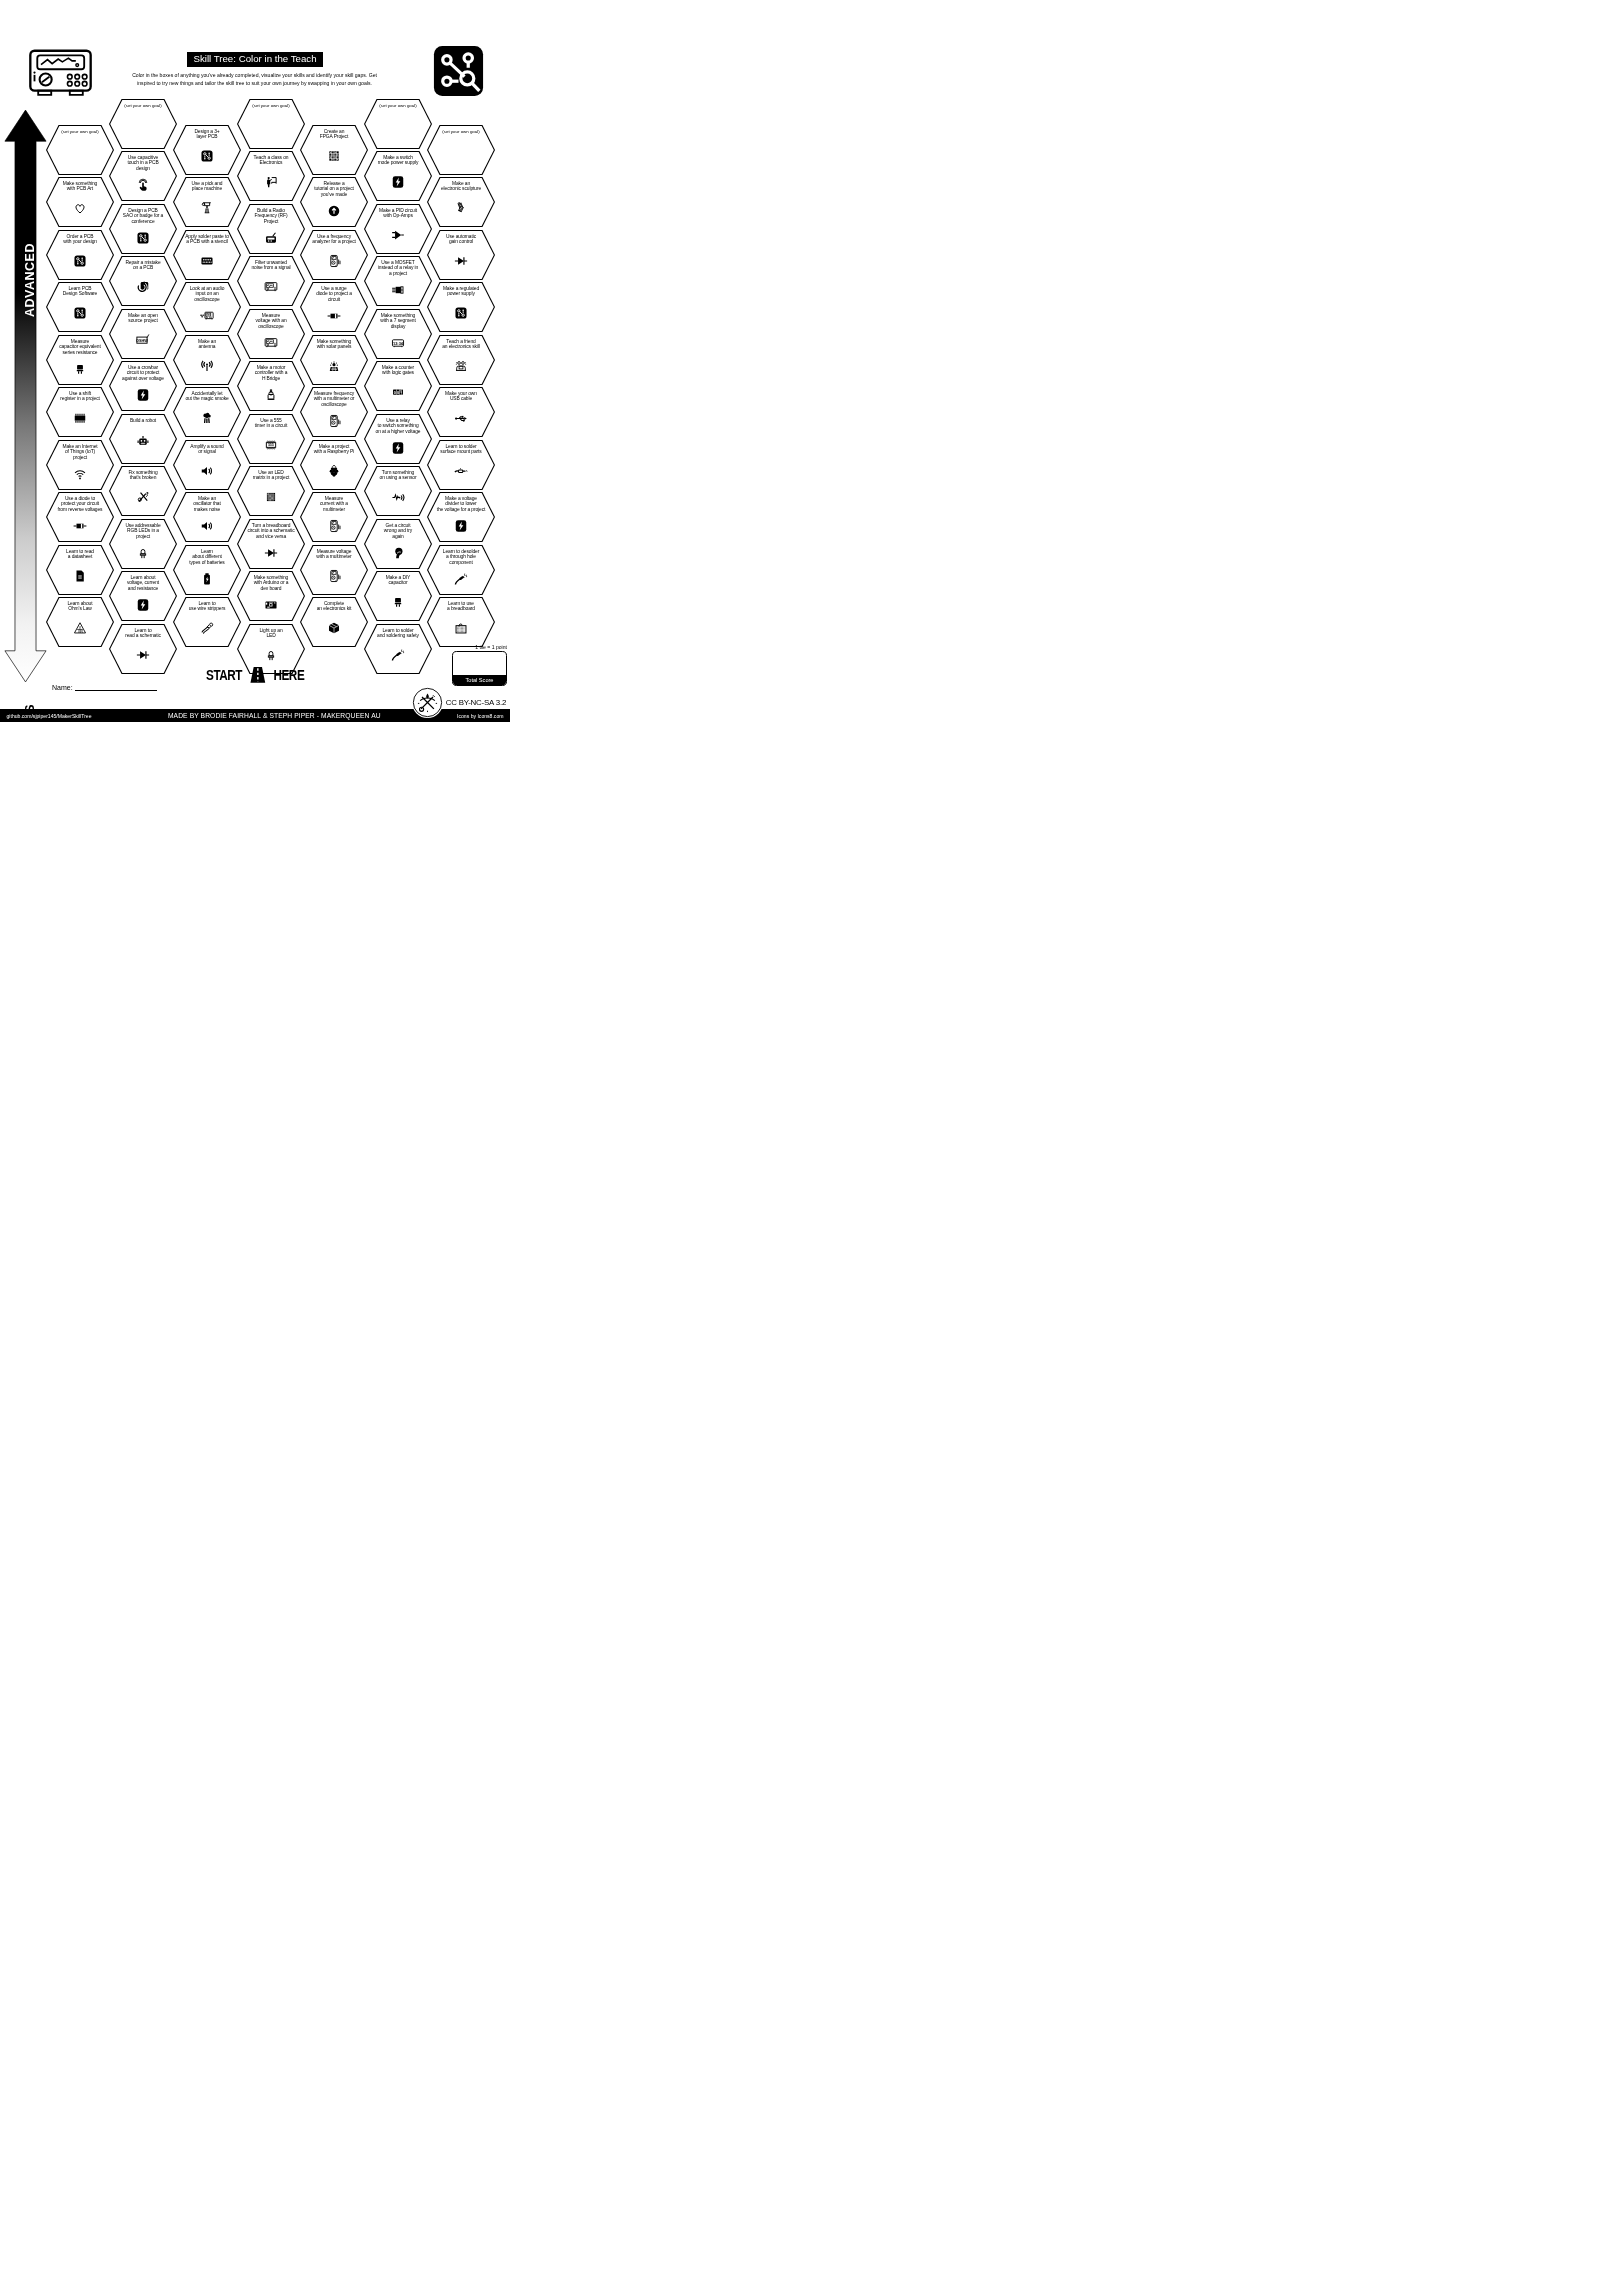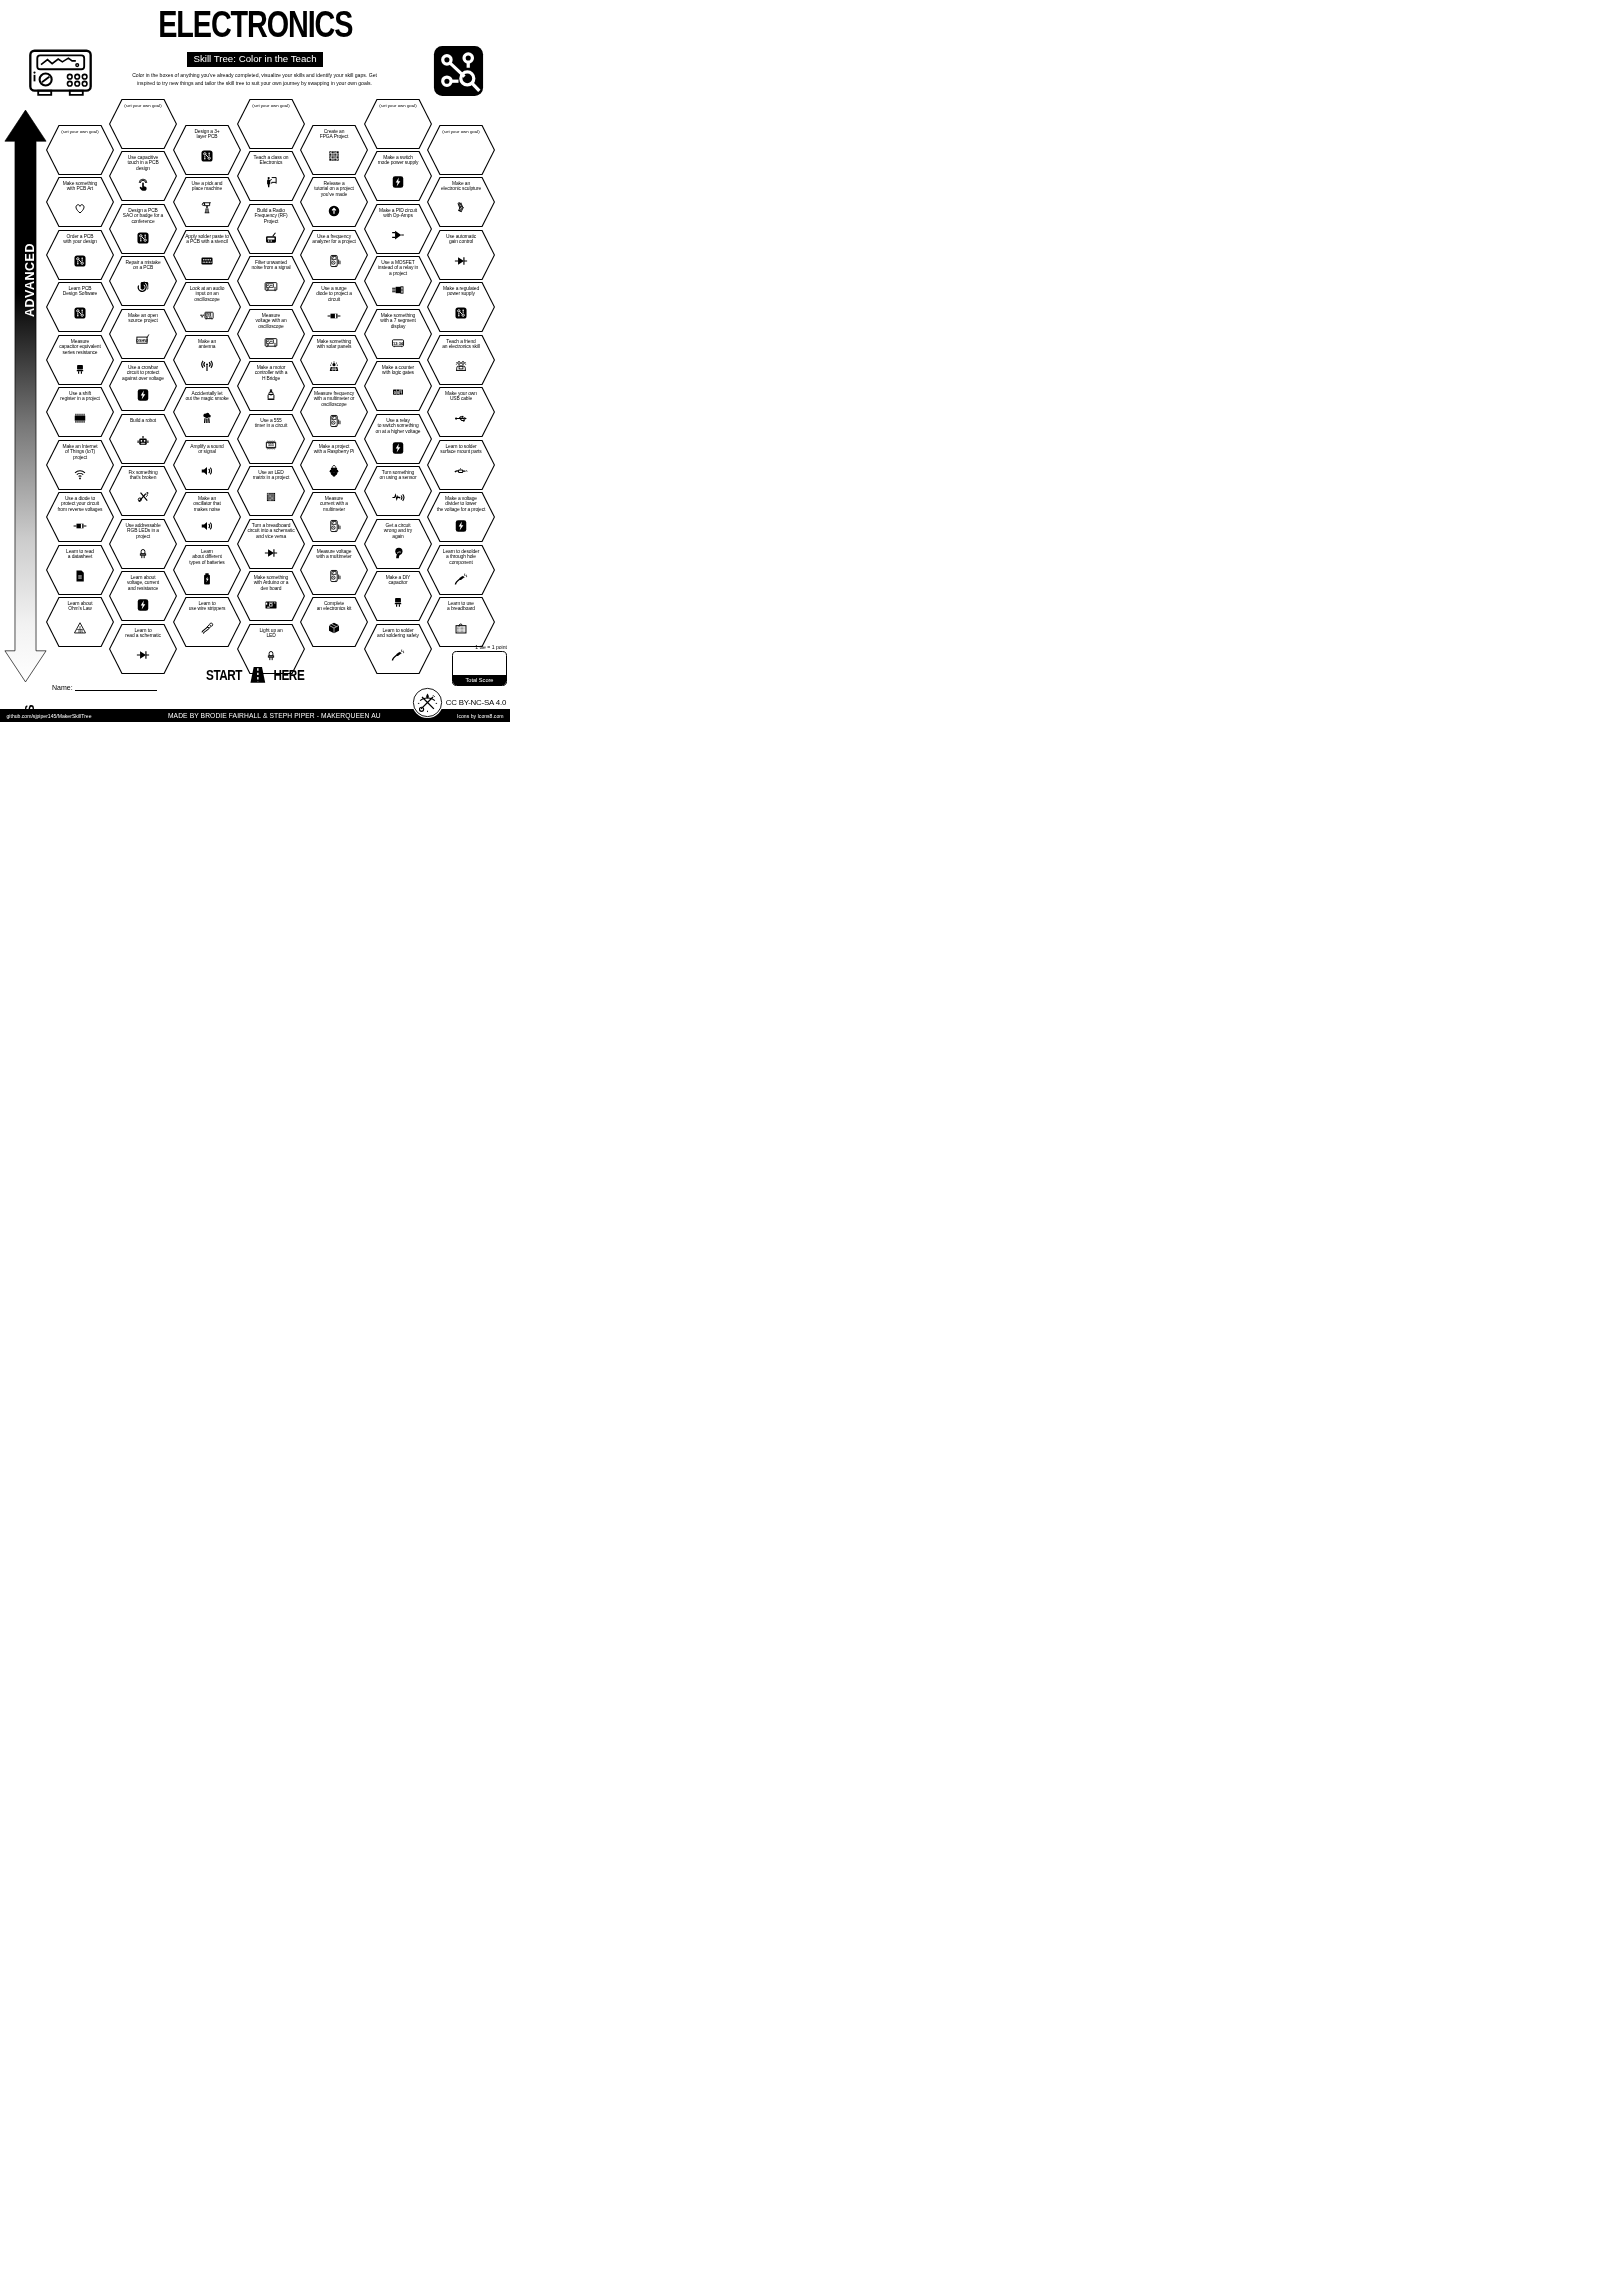--- a/index.html
+++ b/index.html
@@ -88,21 +88,20 @@
       <circle cx="90" cy="66" r="5"></circle>
         <circle cx="106" cy="66" r="5"></circle>
         <circle cx="122" cy="66" r="5"></circle>
       <circle cx="90" cy="81" r="5"></circle>
         <circle cx="106" cy="81" r="5"></circle>
         <circle cx="122" cy="81" r="5"></circle>
     </g>
     <path d="M22 96 h28 v9 h-28 z M90 96 h28 v9 h-28 z" fill="none" stroke="#000" stroke-width="4"></path>
   </svg>
 
-  <div class="title"><span>ELECTRONICS</span></div>
   <div class="subtitle"><span>Skill Tree: Color in the Teach</span></div>
   <div class="desc">Color in the boxes of anything you've already completed, visualize your skills and identify your skill gaps.  Get inspired to try new things and tailor the skill tree to suit your own journey by swapping in your own goals.</div>
 
   <svg class="pcblogo" width="51" height="54" viewBox="0 0 110 116">
     <rect x="2" y="4" width="106" height="108" rx="18" fill="#000"></rect>
     <g fill="none" stroke="#fff" stroke-width="7">
       <circle cx="30" cy="34" r="9"></circle>
         <circle cx="30" cy="80" r="9"></circle>
         <circle cx="76" cy="30" r="9"></circle>
       <path d="M37 41 L68 70"></path>
@@ -1302,21 +1301,21 @@
 
   <div class="licrow">
     <svg class="mqlogo" width="31" height="31" viewBox="0 0 68 68">
       <circle cx="34" cy="34" r="31" fill="#fff" stroke="#000" stroke-width="2"></circle>
       <path d="M34 14 c4 6 4 9 0 11 c-4 -2 -4 -5 0 -11 z" fill="#000"></path>
       <path d="M18 30 a18 11 0 0 1 32 0" fill="none" stroke="#000" stroke-width="2.5"></path>
       <path d="M20 48 L46 22 M22 22 L48 48" stroke="#000" stroke-width="3"></path>
       <circle cx="21" cy="49" r="4.5" fill="none" stroke="#000" stroke-width="2.5"></circle>
       <path d="M46 18 l4 4 M13 36 l3 0 M52 36 l3 0 M34 52 l0 3" stroke="#000" stroke-width="2"></path>
     </svg>
-    <span class="lictext">CC BY-NC-SA 4.0</span>
+    <span class="lictext">CC BY-NC-SA 3.2</span>
   </div>
 
   <div class="footer">
     <span class="foot-left">github.com/sjpiper145/MakerSkillTree</span>
     <span class="foot-center">MADE BY BRODIE FAIRHALL &amp; STEPH PIPER  -  MAKERQUEEN AU</span>
     <span class="foot-right">Icons by Icons8.com</span>
   </div>
 </div>
 
 

